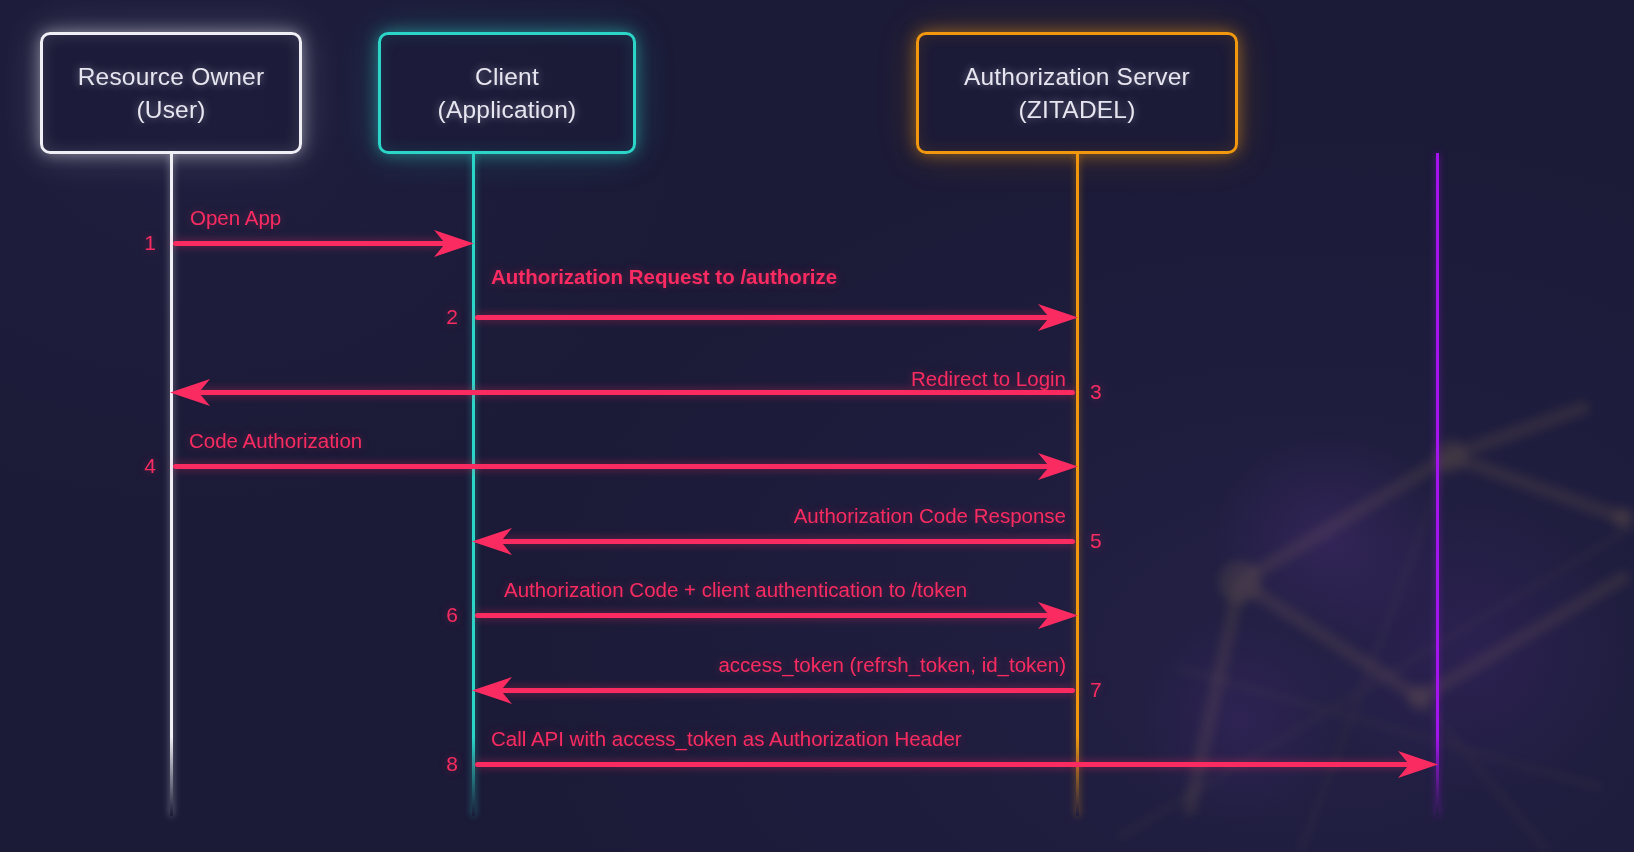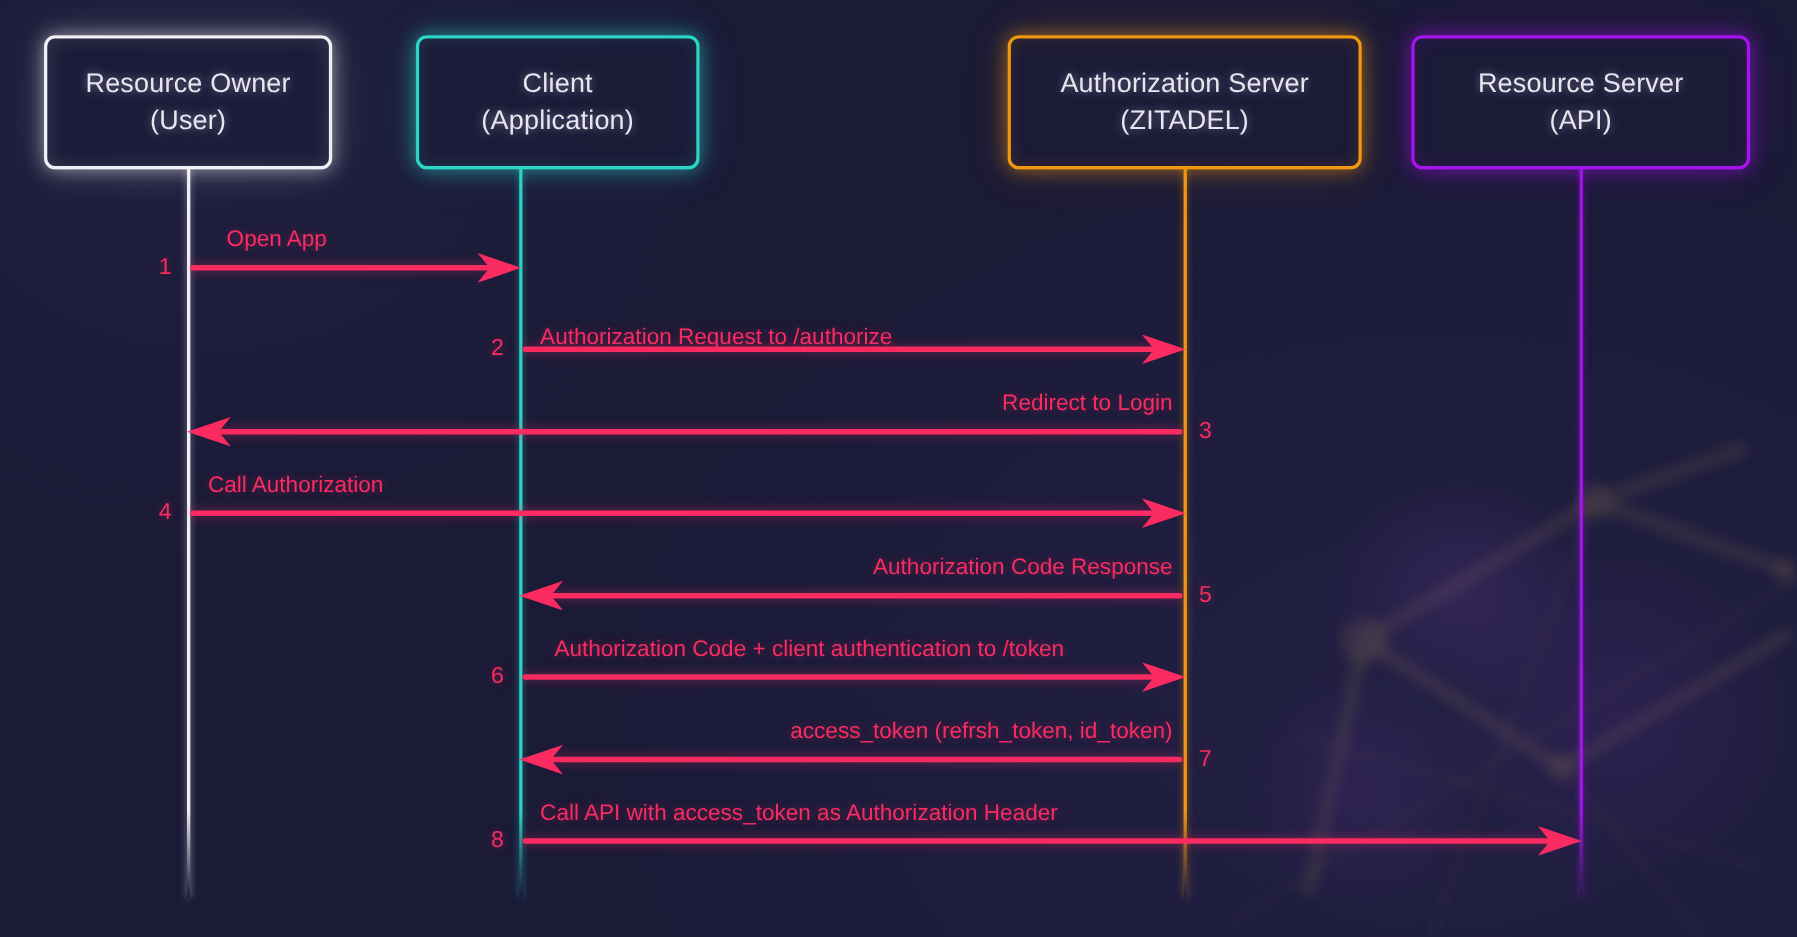--- a/index.html
+++ b/index.html
@@ -75,47 +75,43 @@
     <div class="actor-box" style="left: 344px; top: 32px; width: 252px; height: 116px; border-color: rgb(43, 214, 201); box-shadow: rgba(43, 214, 201, 0.5) 0px 0px 16px, rgba(43, 214, 201, 0.2) 0px 0px 40px, rgba(43, 214, 201, 0.14) 0px 0px 16px inset; margin-left: 34px;">
       <div class="actor-title">Client</div>
       <div class="actor-title">(Application)</div>
     </div>
     <div class="lifeline" style="left: 471.5px; top: 153px; height: 663px; background: linear-gradient(rgb(43, 214, 201) 0%, rgb(43, 214, 201) 88%, rgba(43, 214, 201, 0) 100%); box-shadow: rgba(43, 214, 201, 0.55) 0px 0px 7px;"></div>
     <div class="actor-box" style="left: 916px; top: 32px; width: 316px; height: 116px; border-color: rgb(242, 152, 15); box-shadow: rgba(242, 152, 15, 0.5) 0px 0px 16px, rgba(242, 152, 15, 0.2) 0px 0px 40px, rgba(242, 152, 15, 0.14) 0px 0px 16px inset;">
       <div class="actor-title">Authorization Server</div>
       <div class="actor-title">(ZITADEL)</div>
     </div>
     <div class="lifeline" style="left: 1075.5px; top: 153px; height: 663px; background: linear-gradient(rgb(242, 152, 15) 0%, rgb(242, 152, 15) 88%, rgba(242, 152, 15, 0) 100%); box-shadow: rgba(242, 152, 15, 0.55) 0px 0px 7px;"></div>
-    <div class="actor-box" style="left: 1283px; top: 32px; width: 302px; height: 116px; border-color: rgb(165, 19, 238); box-shadow: rgba(165, 19, 238, 0.5) 0px 0px 16px, rgba(165, 19, 238, 0.2) 0px 0px 40px, rgba(165, 19, 238, 0.14) 0px 0px 16px inset;">
-      <div class="actor-title">Resource Server</div>
-      <div class="actor-title">(API)</div>
-    </div>
     <div class="lifeline" style="left: 1435.5px; top: 153px; height: 663px; background: linear-gradient(rgb(165, 19, 238) 0%, rgb(165, 19, 238) 88%, rgba(165, 19, 238, 0) 100%); box-shadow: rgba(165, 19, 238, 0.55) 0px 0px 7px;"></div>
     <div>
       <div class="msg-line" style="left: 173px; top: 241px; width: 273px; background: rgb(250, 43, 97);"></div>
       <div class="msg-head head-right" style="left: 434px; top: 230px; background: rgb(250, 43, 97);"></div>
-      <div class="msg-label" style="color: rgb(250, 43, 97); top: 205px; left: 206px;">Open App</div>
+      <div class="msg-label" style="color: rgb(250, 43, 97); top: 205px; left: 190px;">Open App</div>
       <div class="msg-number" style="color: rgb(250, 43, 97); top: 230px; right: 1478px;">1</div>
     </div>
     <div>
       <div class="msg-line" style="left: 475px; top: 315px; width: 575px; background: rgb(250, 43, 97);"></div>
       <div class="msg-head head-right" style="left: 1038px; top: 304px; background: rgb(250, 43, 97);"></div>
-      <div class="msg-label" style="color: rgb(250, 43, 97); top: 294px; left: 491px;">Authorization Request to /authorize</div>
+      <div class="msg-label" style="color: rgb(250, 43, 97); top: 264px; left: 491px; font-weight: bold;">Authorization Request to /authorize</div>
       <div class="msg-number" style="color: rgb(250, 43, 97); top: 304px; right: 1176px;">2</div>
     </div>
     <div>
       <div class="msg-line" style="left: 198px; top: 390px; width: 877px; background: rgb(250, 43, 97);"></div>
       <div class="msg-head head-left" style="left: 170px; top: 379px; background: rgb(250, 43, 97);"></div>
-      <div class="msg-label" style="color: rgb(250, 43, 97); top: 354px; right: 568px;">Redirect to Login</div>
+      <div class="msg-label" style="color: rgb(250, 43, 97); top: 366px; right: 568px;">Redirect to Login</div>
       <div class="msg-number" style="color: rgb(250, 43, 97); top: 379px; left: 1090px;">3</div>
     </div>
     <div>
       <div class="msg-line" style="left: 173px; top: 464px; width: 877px; background: rgb(250, 43, 97);"></div>
       <div class="msg-head head-right" style="left: 1038px; top: 453px; background: rgb(250, 43, 97);"></div>
-      <div class="msg-label" style="color: rgb(250, 43, 97); top: 428px; left: 189px;">Call Authorization</div>
+      <div class="msg-label" style="color: rgb(250, 43, 97); top: 428px; left: 189px;">Code Authorization</div>
       <div class="msg-number" style="color: rgb(250, 43, 97); top: 453px; right: 1478px;">4</div>
     </div>
     <div>
       <div class="msg-line" style="left: 500px; top: 539px; width: 575px; background: rgb(250, 43, 97);"></div>
       <div class="msg-head head-left" style="left: 472px; top: 528px; background: rgb(250, 43, 97);"></div>
       <div class="msg-label" style="color: rgb(250, 43, 97); top: 503px; right: 568px;">Authorization Code Response</div>
       <div class="msg-number" style="color: rgb(250, 43, 97); top: 528px; left: 1090px;">5</div>
     </div>
     <div>
       <div class="msg-line" style="left: 475px; top: 613px; width: 575px; background: rgb(250, 43, 97);"></div>

